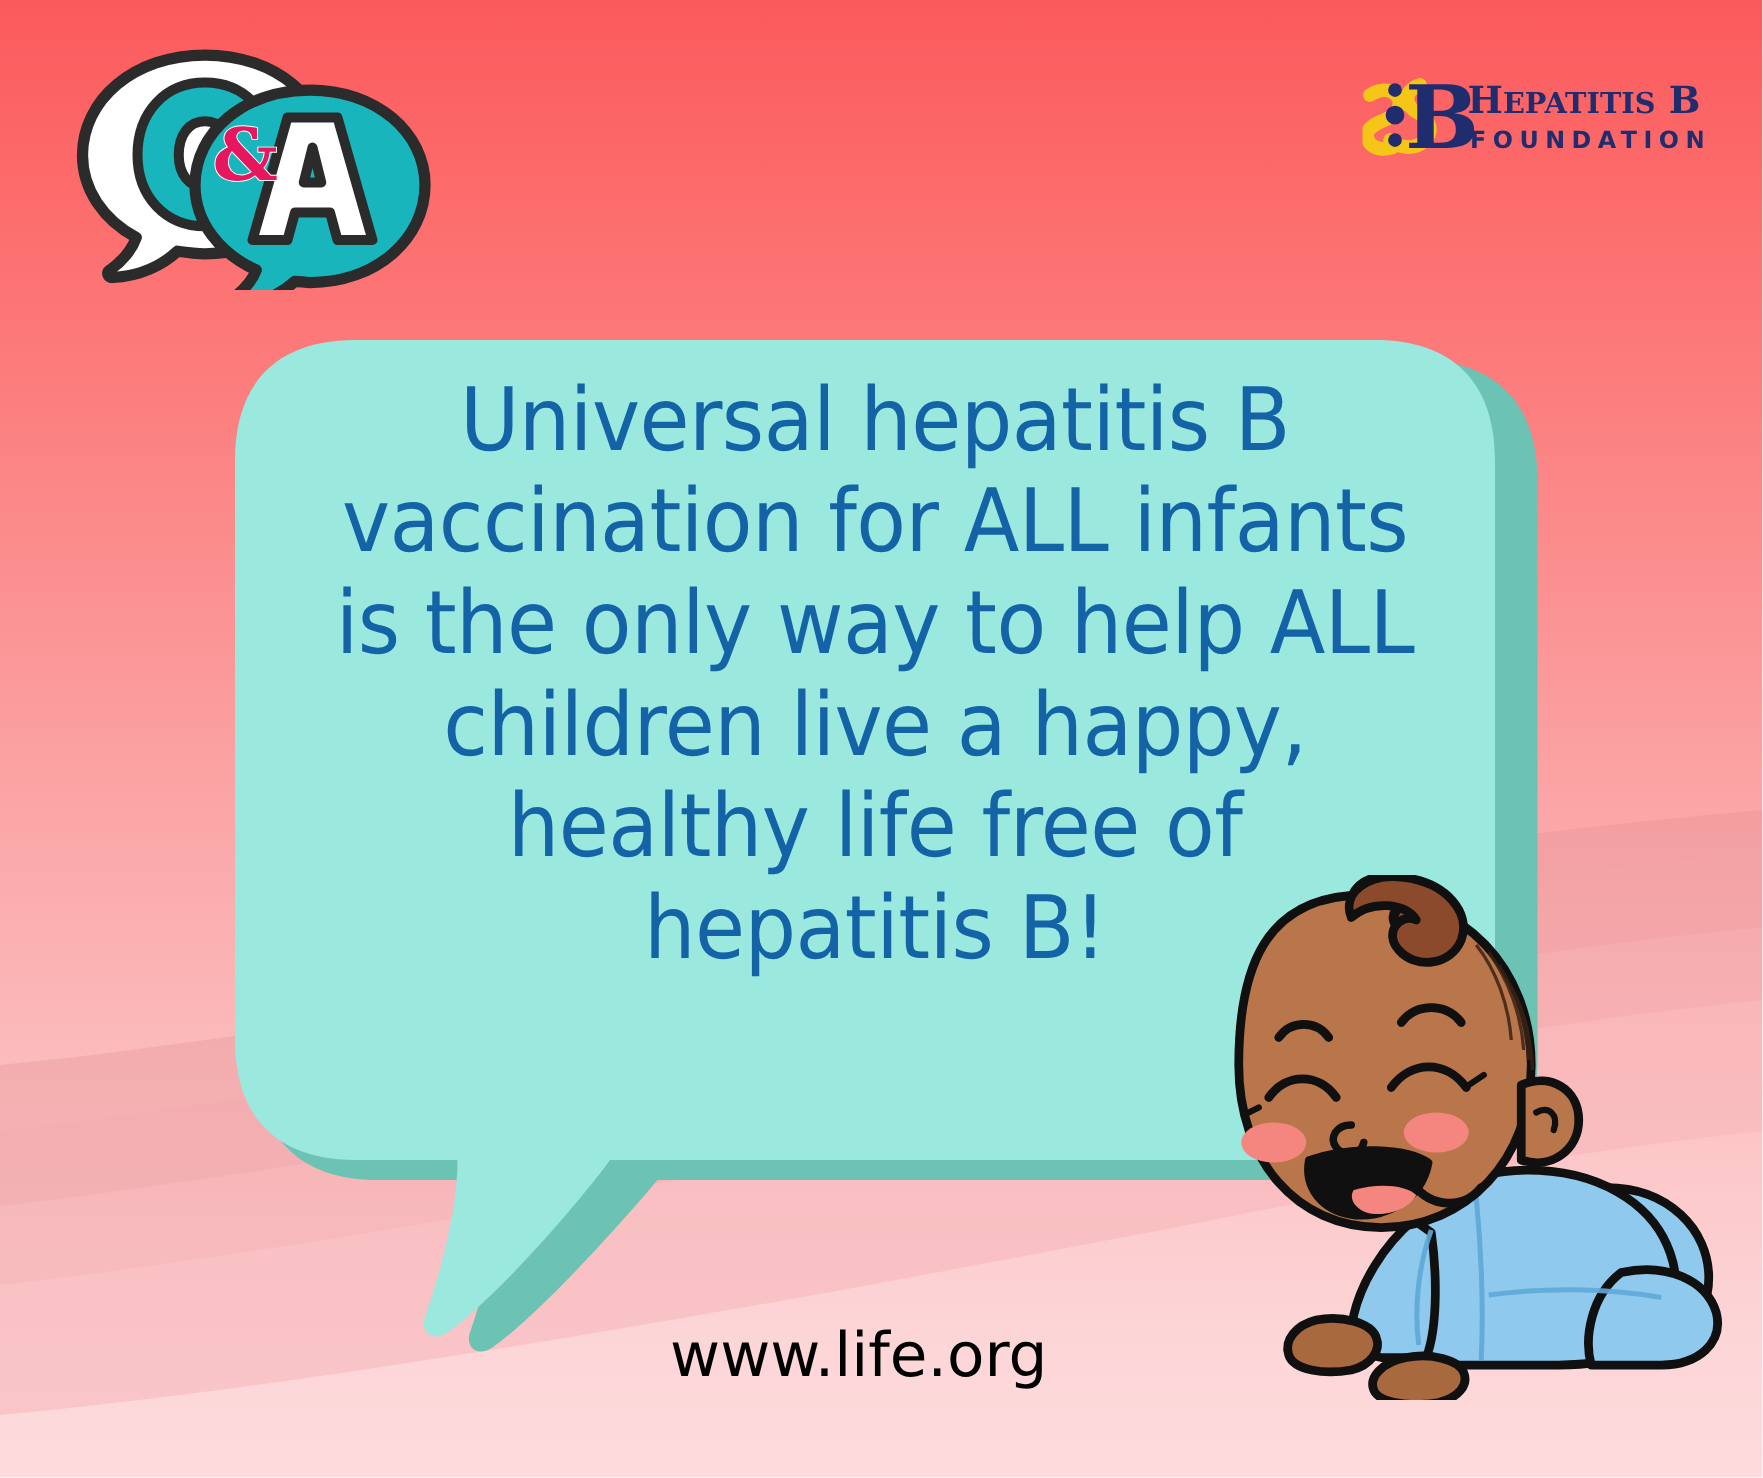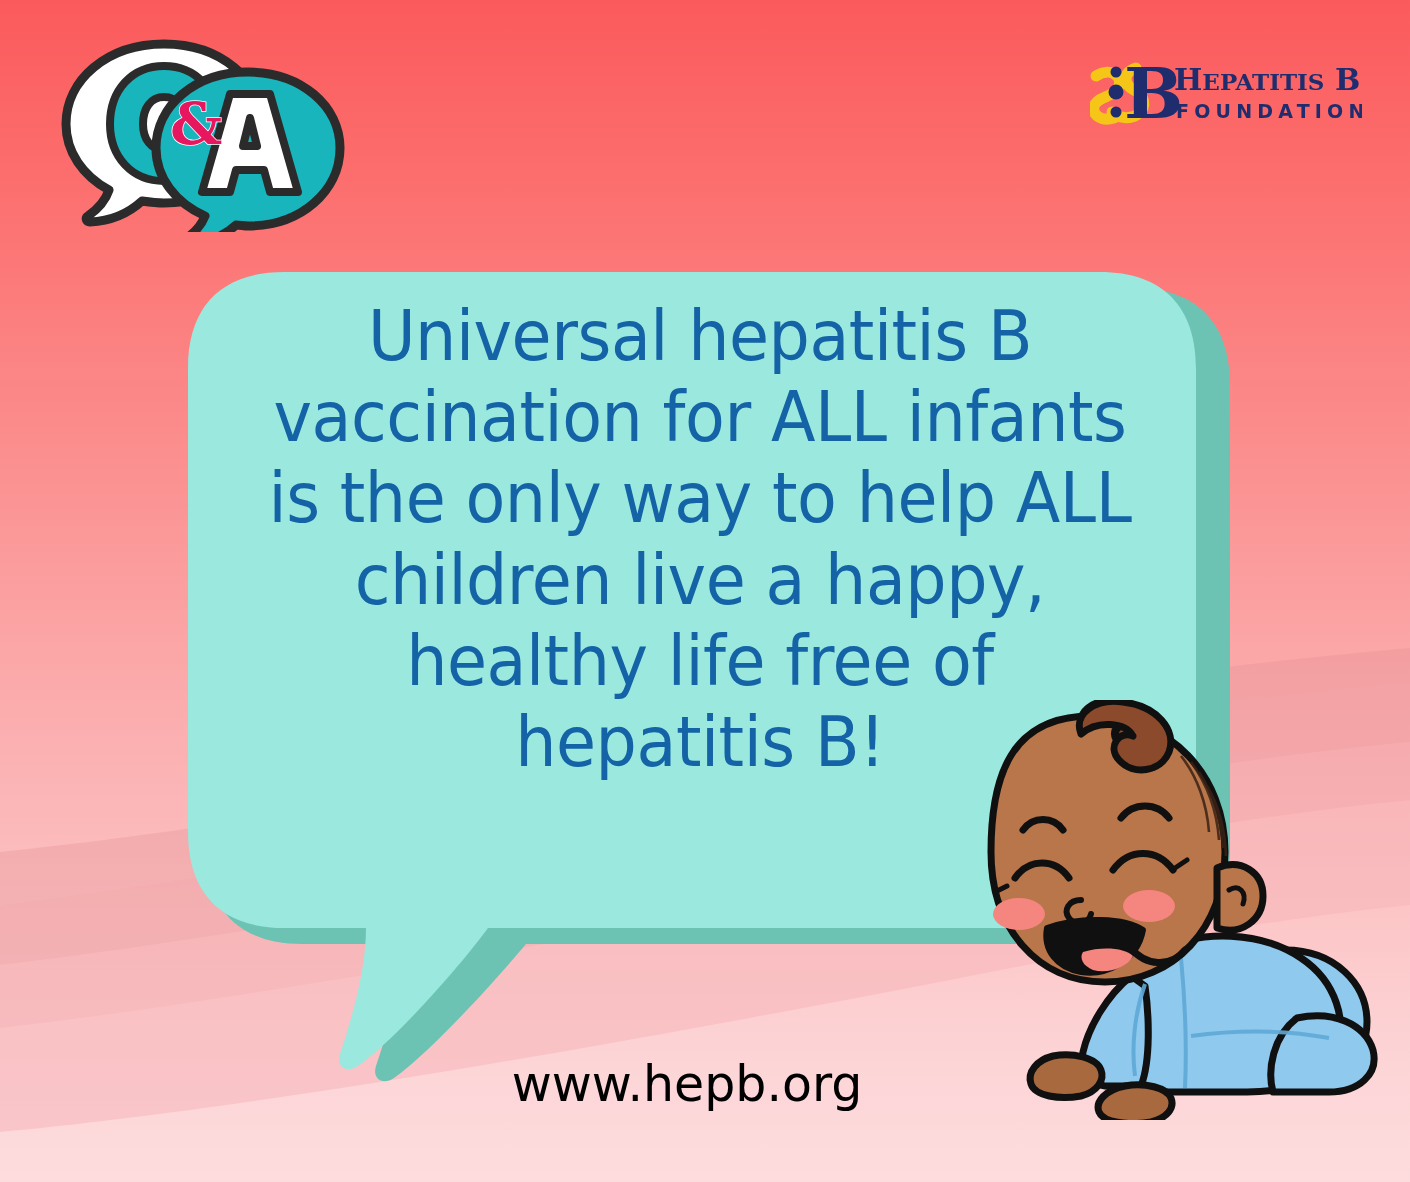--- a/index.html
+++ b/index.html
@@ -248,16 +248,16 @@
         <path d="M196,258 C200,300 202,344 200,388"></path>
         <path d="M206,336 C250,330 300,330 344,338"></path>
         <path d="M160,284 C150,312 146,346 150,376"></path>
       </g>
 
       <path d="M146,248 C160,266 186,268 200,250" fill="none" stroke="#101010" stroke-width="7" stroke-linecap="round"></path>
     </svg>
   </div>
 
   <div class="website">
-    <span>www.hepb.org</span>
+    <span>www.life.org</span>
   </div>
 
 </div>
 
 </body></html>

